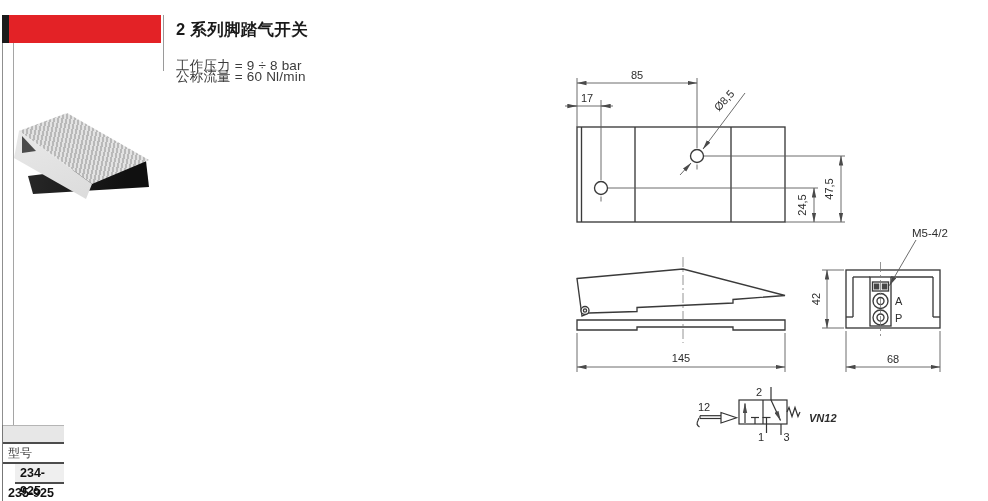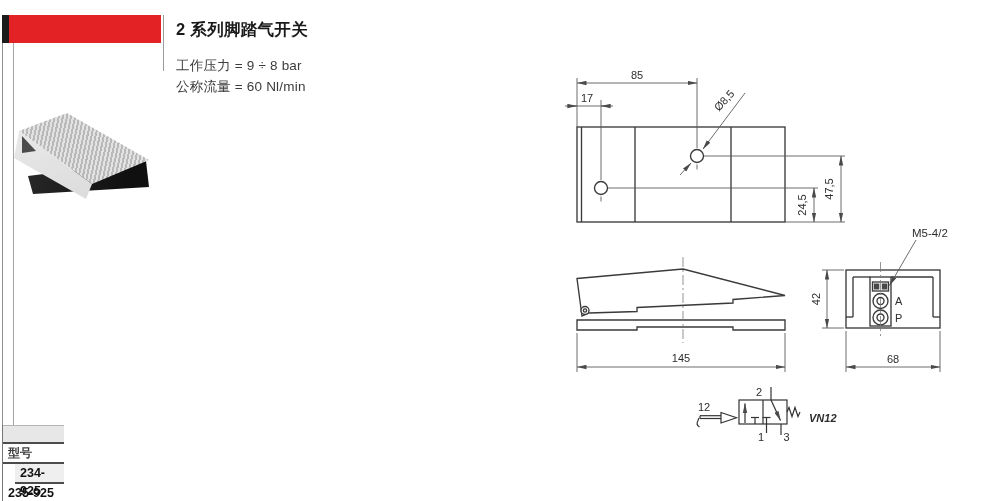--- a/index.html
+++ b/index.html
@@ -25,21 +25,21 @@
   #pedal-plate{clip-path:polygon(6px 25px,54px 7px,136px 54px,79px 78px);
     background:repeating-linear-gradient(102deg,#e3e3e3 0 2px,#b9b9b9 2px 4px);}
   #pedal-face{clip-path:polygon(6px 25px,79px 78px,73px 93px,1px 52px);
     background:linear-gradient(160deg,#ececec,#d5d5d5);}
   #pedal-logo{clip-path:polygon(9px 30px,9px 47px,23px 45px);
     background:#4b4b4b;}
   
   #models-table{left:2px;top:425px;width:61px;border-left:1px solid #777;}
   #models-band{height:16px;background:#e7e7e7;border-top:1px solid #b5b5b5;border-bottom:2px solid #4c4c4c;}
   .mrow{height:18px;line-height:18px;padding-left:5px;font-size:12px;}
-  #row-header{color:#3b3b3b;border-bottom:2px solid #4c4c4c;font-weight:bold;}
+  #row-header{color:#3b3b3b;border-bottom:2px solid #4c4c4c;}
   .mmodel{font-weight:bold;color:#111;font-size:12.5px;}
   #row-m0{background:#efefef;border-bottom:2px solid #4c4c4c;margin-left:12px;}
   #row-m1{background:#fff;}
   
   #drawing{left:0;top:0;width:988px;height:501px;}
   #drawing .ol{stroke:#3a3a3a;stroke-width:1.35;fill:none;stroke-linejoin:miter;}
   #drawing .olf{stroke:#3a3a3a;stroke-width:1.35;fill:#fff;}
   #drawing .dl{stroke:#5c5c5c;stroke-width:0.9;fill:none;}
   #drawing .cl{stroke:#7a7a7a;stroke-width:0.8;fill:none;stroke-dasharray:10 3 2 3;}
   #drawing .sy{stroke:#333;stroke-width:1.2;fill:none;}
@@ -47,21 +47,21 @@
   #drawing .it{font-style:italic;font-weight:bold;font-size:11px;}
 </style>
 </head>
 <body>
 
 <div class="abs" id="black-cap"></div>
 <div class="abs" id="red-bar" style="background: rgb(227, 34, 38);"></div>
 <div class="abs" id="title-sep"></div>
 <div class="abs" id="page-title">2 系列脚踏气开关</div>
 <div class="abs spec-line" style="top:57px">工作压力 = 9 ÷ 8 bar</div>
-<div class="abs spec-line" style="top:78px">公称流量 = 60 Nl/min</div>
+<div class="abs spec-line" style="top:68px">公称流量 = 60 Nl/min</div>
 
 <div class="abs vrule" style="left:2px;top:43px;height:382px"></div>
 <div class="abs vrule" style="left:13px;top:43px;height:382px;background:#a5a5a5"></div>
 
 <div class="abs" id="photo">
   <div class="shape" id="pedal-base"></div>
   <div class="shape" id="pedal-plate"></div>
   <div class="shape" id="pedal-face"></div>
   <div class="shape" id="pedal-logo"></div>
 </div>

